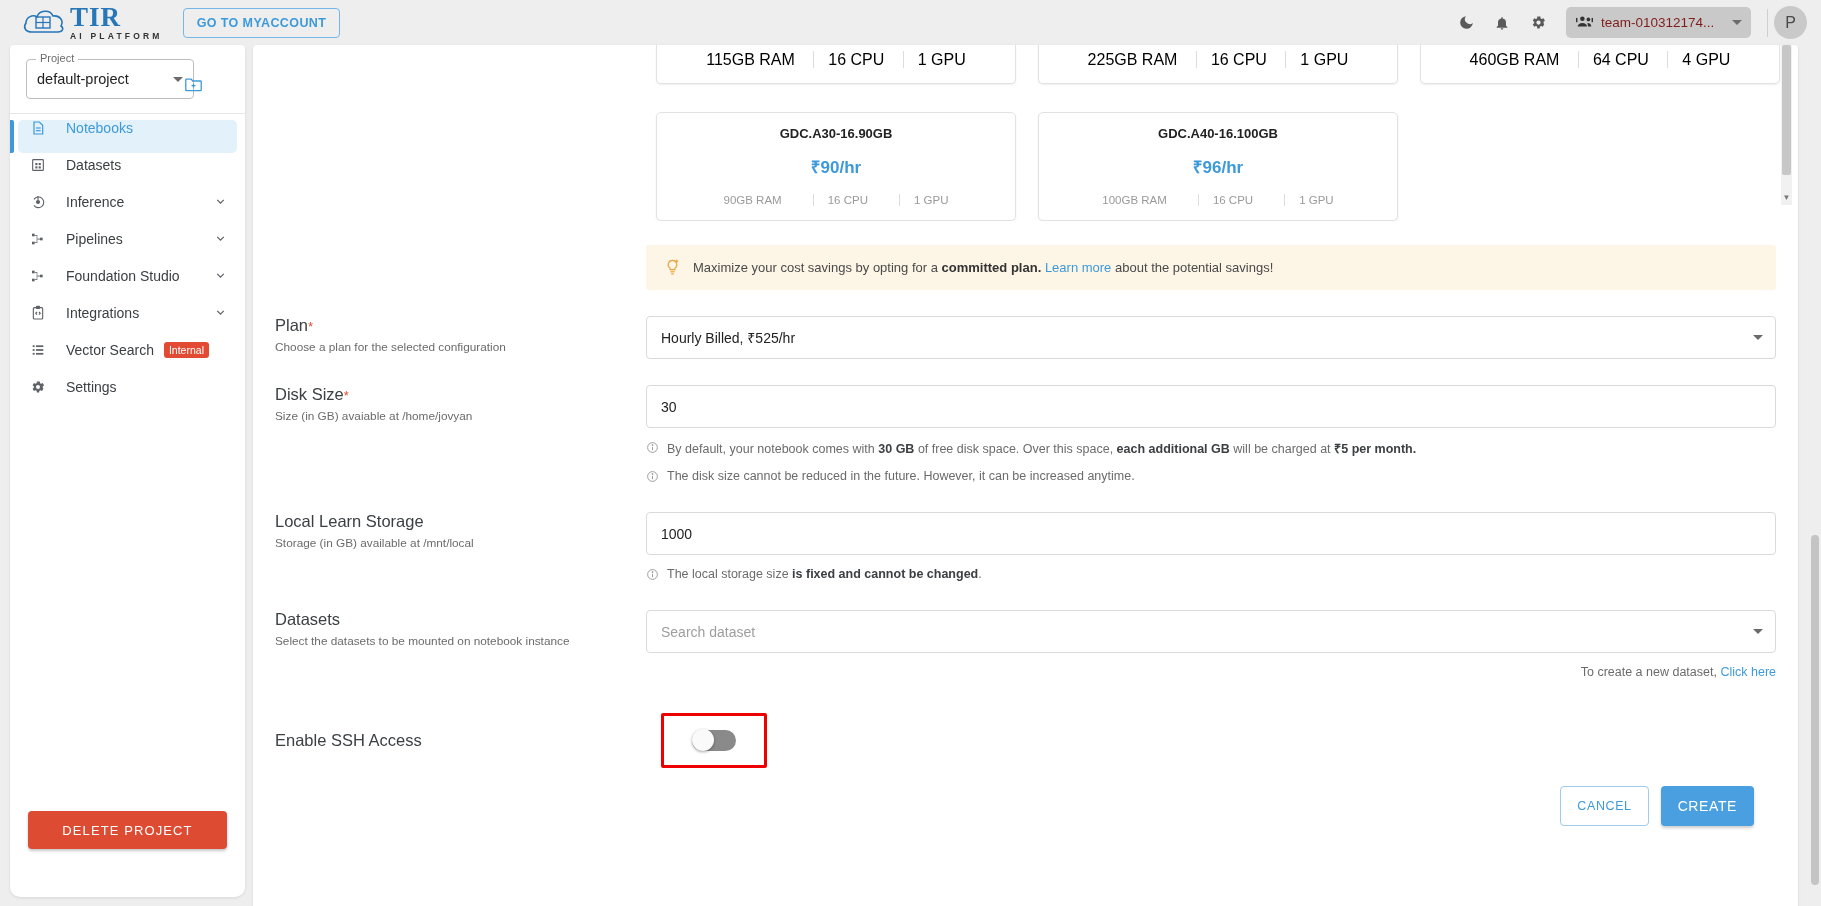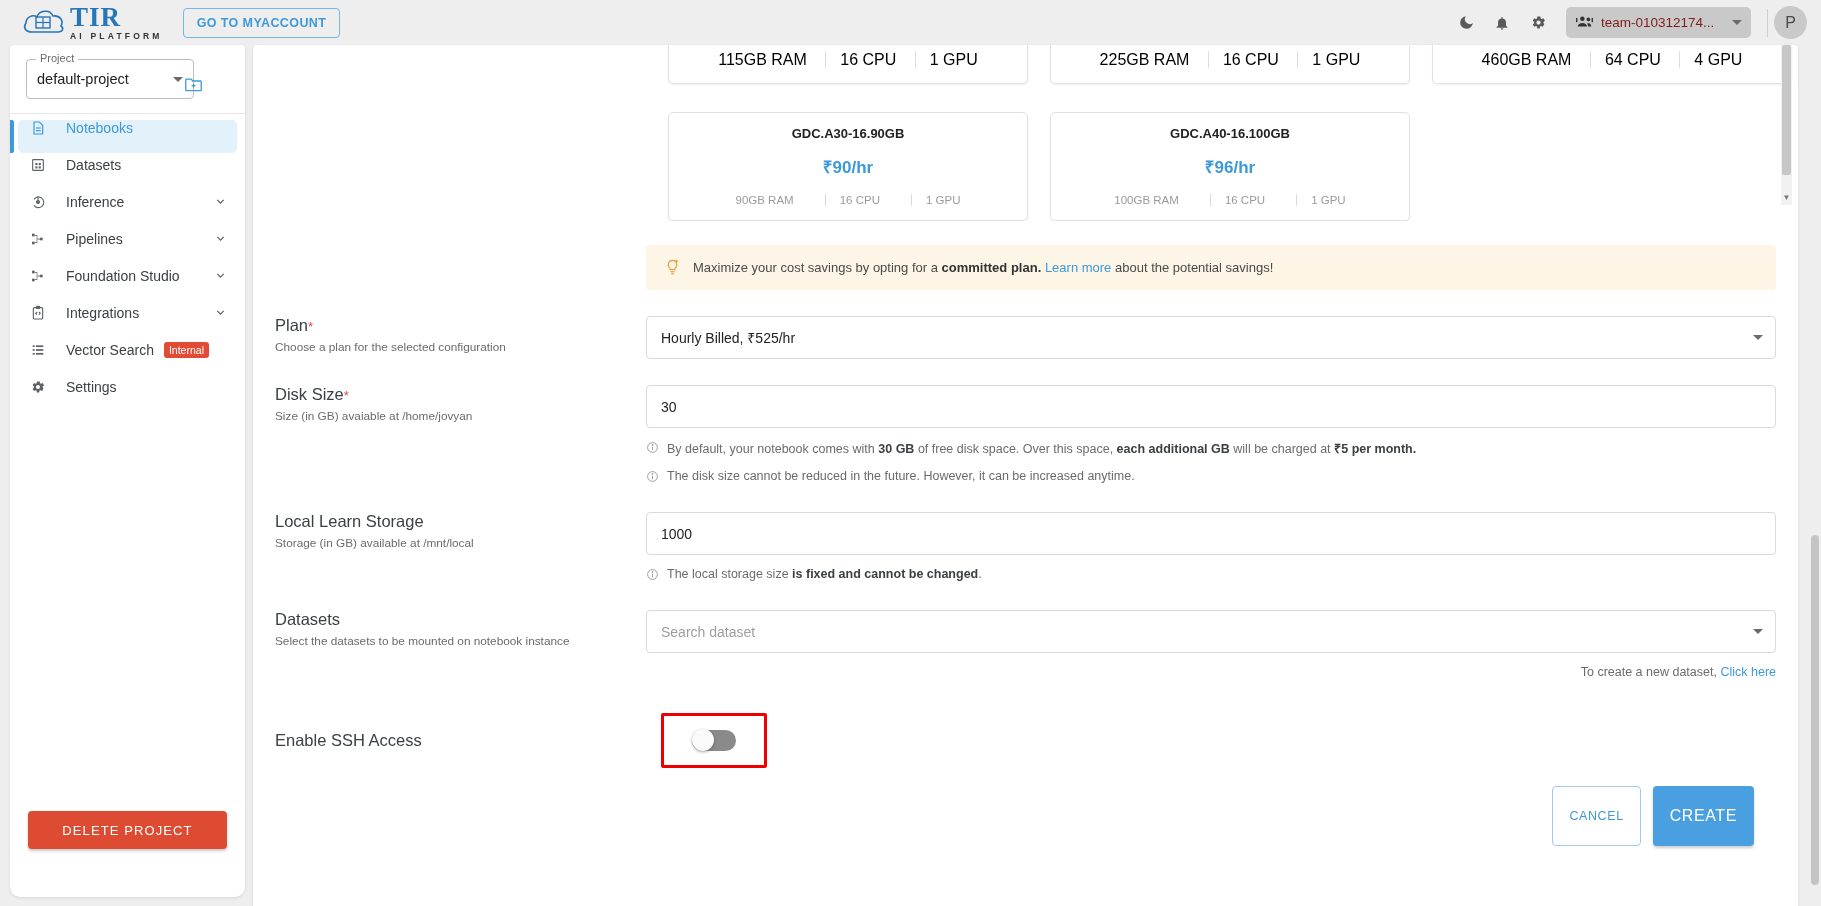--- a/index.html
+++ b/index.html
@@ -155,21 +155,21 @@
     width: 1545px; height: 865px;
     background: #fff;
     border-radius: 4px;
     box-shadow: 0 1px 3px rgba(0,0,0,.10);
     overflow: hidden;
   }
 
   
   .cards-strip {
     position: relative;
-    padding: 0 8px 0 22px;
+    padding: 0 8px 0 10px;
     height: 176px;
     overflow: hidden;
   }
   .cards-row {
     display: flex; gap: 22px;
     padding-left: 393px;
   }
   .cards-row.row2 { margin-top: 28px; }
   .plan-card {
     width: 360px;
@@ -309,22 +309,22 @@
   .btn-cancel {
     border: 1px solid #9ecbee;
     background: #fff; color: #3d9ada;
     font-size: 12.5px; letter-spacing: .6px;
     border-radius: 4px; padding: 7px 16px;
     cursor: pointer;
   }
   .btn-create {
     border: none;
     background: #4a9fe0; color: #fff;
-    font-size: 16px; letter-spacing: .6px;
-    border-radius: 4px; padding: 21px 17px;
+    font-size: 14px; letter-spacing: .6px;
+    border-radius: 4px; padding: 12px 17px;
     cursor: pointer;
     box-shadow: 0 2px 3px rgba(0,0,0,.2);
   }
 
   
   .page-scroll {
     position: absolute; right: 2px; top: 45px;
     width: 10px; height: 861px;
     background: transparent;
   }

